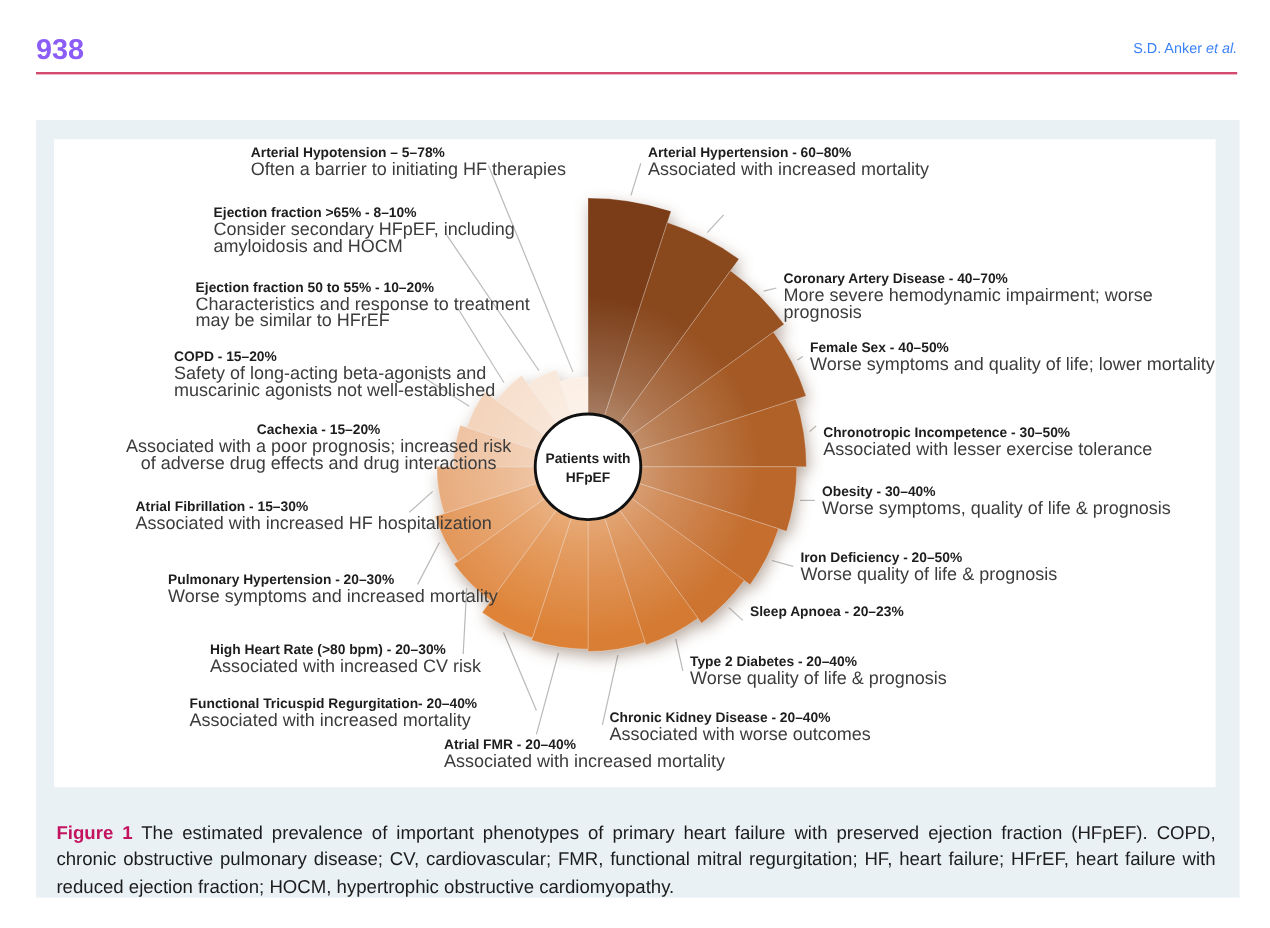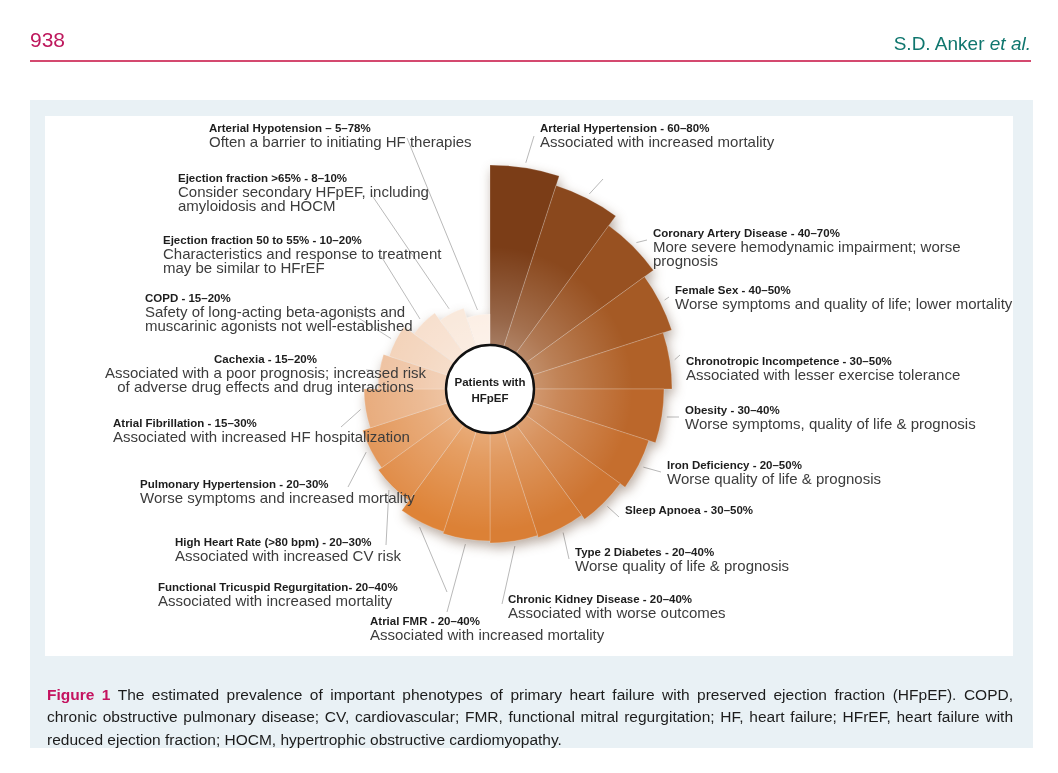--- a/index.html
+++ b/index.html
@@ -1,21 +1,21 @@
 <!DOCTYPE html>
 <html><head>
 <meta charset="utf-8">
 <style>
   html,body{margin:0;padding:0;background:#ffffff;}
   .page{position:relative;width:1058px;height:773px;background:#ffffff;
         font-family:"Liberation Sans",sans-serif;overflow:hidden;}
 
   
-  .pagenum{position:absolute;left:30px;top:28px;font-size:21px;font-weight:normal;color:#be185d;}
-  .runhead{position:absolute;right:27px;top:33px;font-size:19px;color:#0f766e;}
+  .pagenum{position:absolute;left:30px;top:28px;font-size:24px;font-weight:bold;color:#8b5cf6;}
+  .runhead{position:absolute;right:27px;top:33px;font-size:12px;color:#3b82f6;}
   .runhead .etal{font-style:italic;}
   .rule{position:absolute;left:30px;top:60px;width:1001px;height:2px;background:#d4496f;}
 
   
   .figbox{position:absolute;left:30px;top:100px;width:1003px;height:648px;background:#e9f1f5;}
   .canvas{position:absolute;left:15px;top:16px;width:968px;height:540px;background:#ffffff;}
   .canvas svg{position:absolute;left:0;top:0;}
 
   
   .lbl{position:absolute;color:#222;}
@@ -114,21 +114,21 @@
         </div>
         <div class="lbl" style="left: 640px; top: 287px;">
           <h4>Obesity - 30–40%</h4>
           <p>Worse symptoms, quality of life &amp; prognosis</p>
         </div>
         <div class="lbl" style="left: 622px; top: 342px;">
           <h4>Iron Deficiency - 20–50%</h4>
           <p>Worse quality of life &amp; prognosis</p>
         </div>
         <div class="lbl" style="left: 580px; top: 387px;">
-          <h4>Sleep Apnoea - 30–50%</h4>
+          <h4>Sleep Apnoea - 20–23%</h4>
         </div>
         <div class="lbl" style="left: 530px; top: 429px;">
           <h4>Type 2 Diabetes - 20–40%</h4>
           <p>Worse quality of life &amp; prognosis</p>
         </div>
         <div class="lbl" style="left: 463px; top: 476px;">
           <h4>Chronic Kidney Disease - 20–40%</h4>
           <p>Associated with worse outcomes</p>
         </div>
         <div class="lbl" style="left: 325px; top: 498px;">

